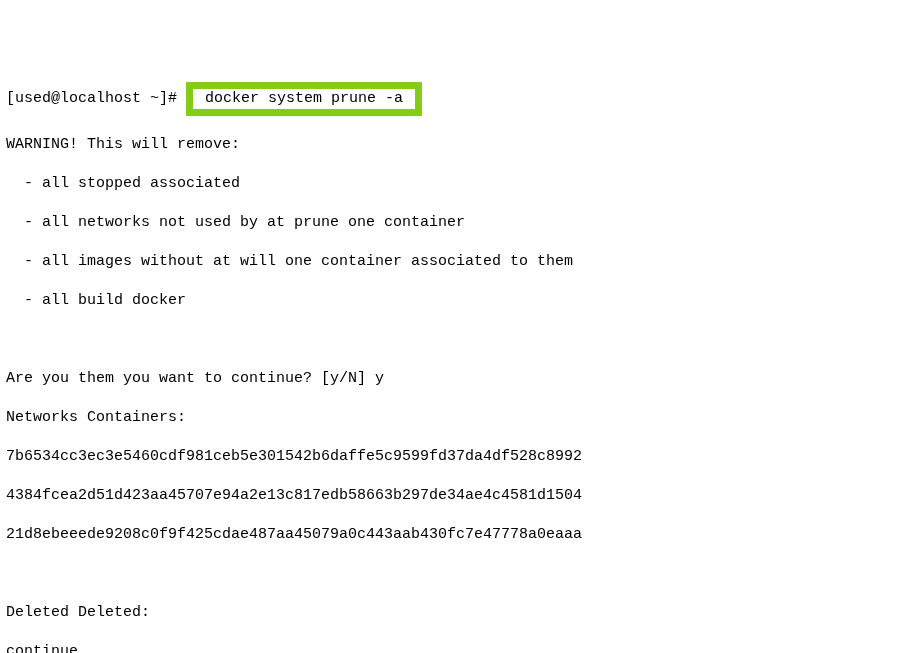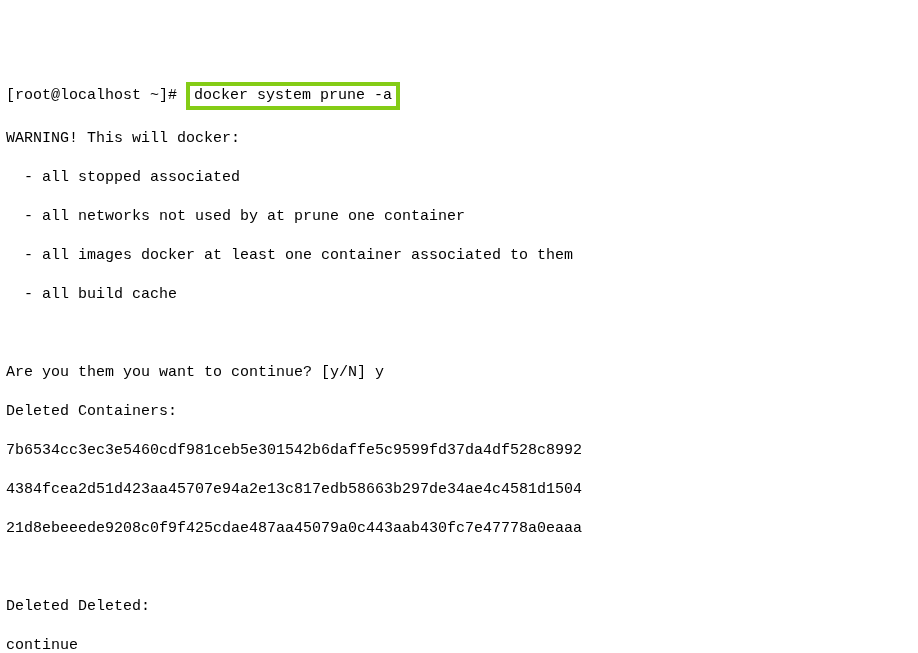--- a/index.html
+++ b/index.html
@@ -15,39 +15,39 @@
       color: #000;
       padding: 4px 6px;
       width: 918px;
       position: relative;
       white-space: pre;
     }
     .line {
       white-space: pre;
     }
     .highlight-box {
-      border: 4px solid #84cc16;
+      border: 7px solid #84cc16;
       display: inline-block;
-      padding: 0 4px;
+      padding: 0 12px;
     }
   </style>
 </head>
 <body>
 
 
 
-<div class="line"><span>[root@localhost ~]#</span> <span class="highlight-box">docker system prune -a</span></div>
-<div class="line">WARNING! This will docker:</div>
+<div class="line"><span>[used@localhost ~]#</span> <span class="highlight-box">docker system prune -a</span></div>
+<div class="line">WARNING! This will remove:</div>
 <div class="line">  - all stopped associated</div>
 <div class="line">  - all networks not used by at prune one container</div>
-<div class="line">  - all images docker at least one container associated to them</div>
-<div class="line">  - all build cache</div>
+<div class="line">  - all images without at will one container associated to them</div>
+<div class="line">  - all build docker</div>
 <div class="line"> </div>
 <div class="line">Are you them you want to continue? [y/N] y</div>
-<div class="line">Deleted Containers:</div>
+<div class="line">Networks Containers:</div>
 <div class="line">7b6534cc3ec3e5460cdf981ceb5e301542b6daffe5c9599fd37da4df528c8992</div>
 <div class="line">4384fcea2d51d423aa45707e94a2e13c817edb58663b297de34ae4c4581d1504</div>
 <div class="line">21d8ebeeede9208c0f9f425cdae487aa45079a0c443aab430fc7e47778a0eaaa</div>
 <div class="line"> </div>
 <div class="line">Deleted Deleted:</div>
 <div class="line">continue</div>
 
 
 
 

